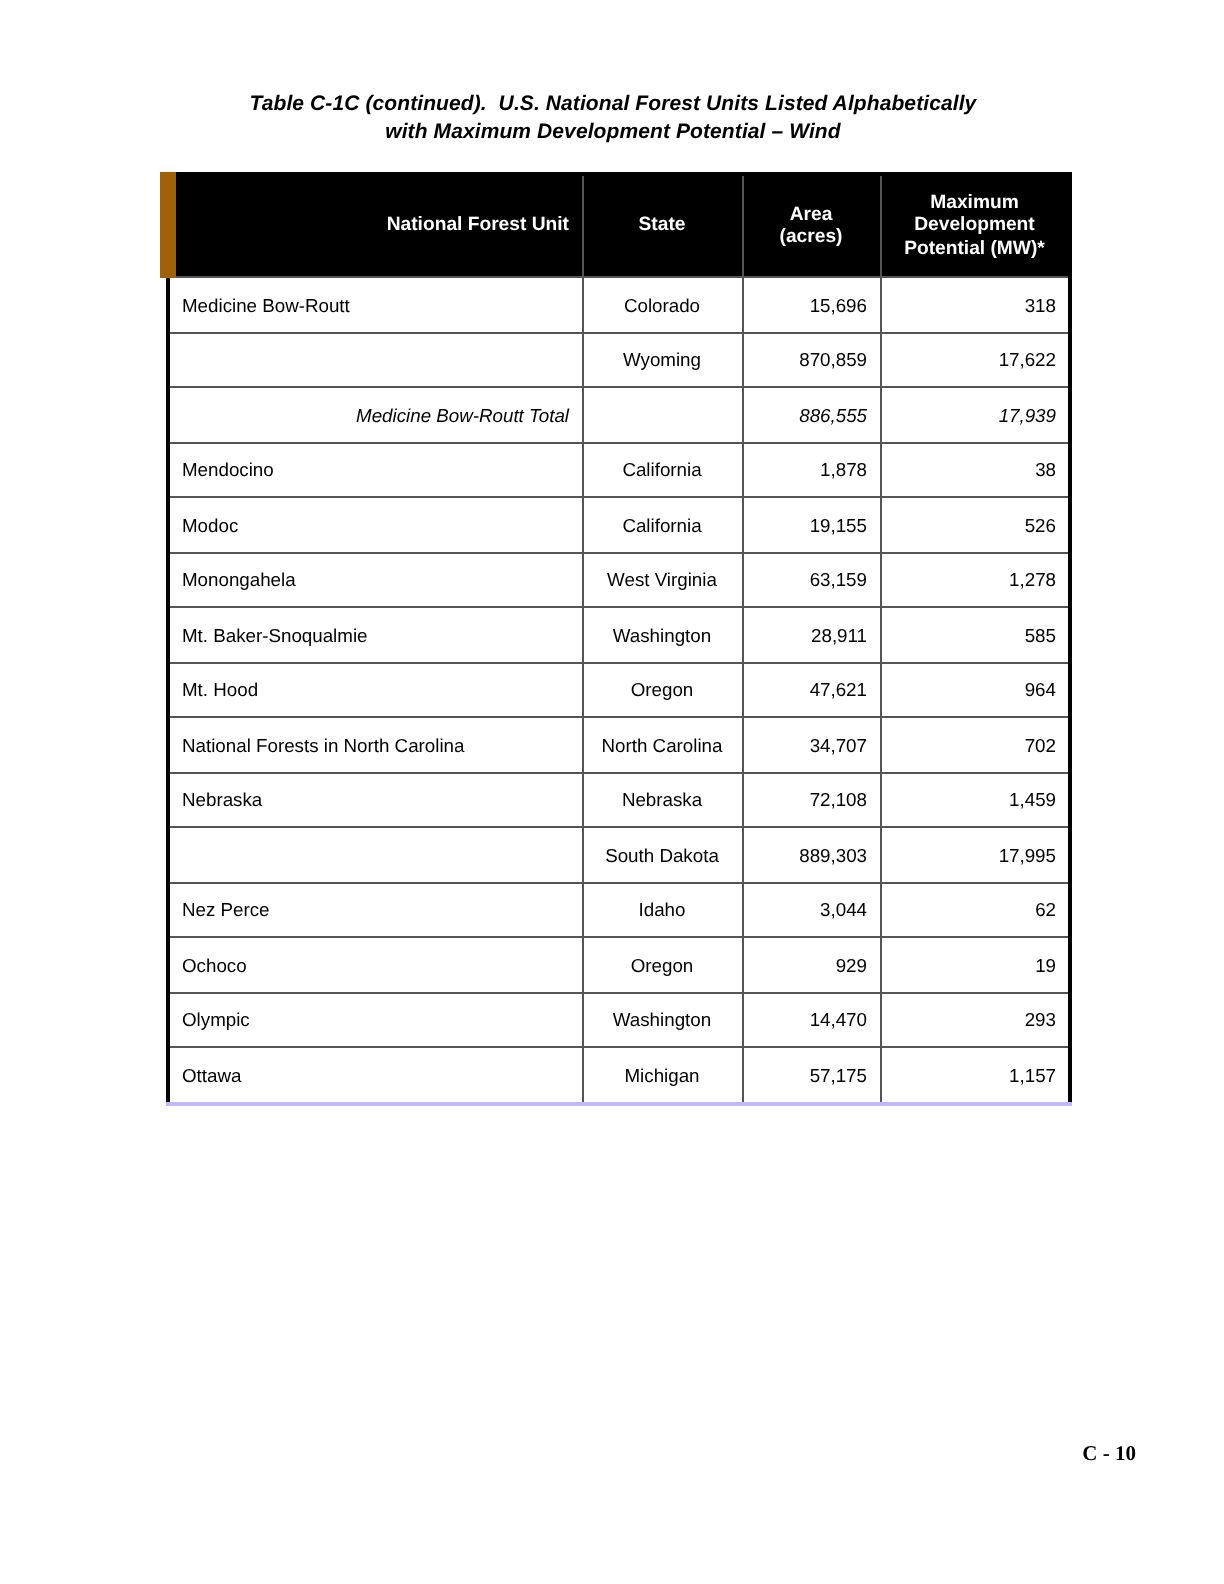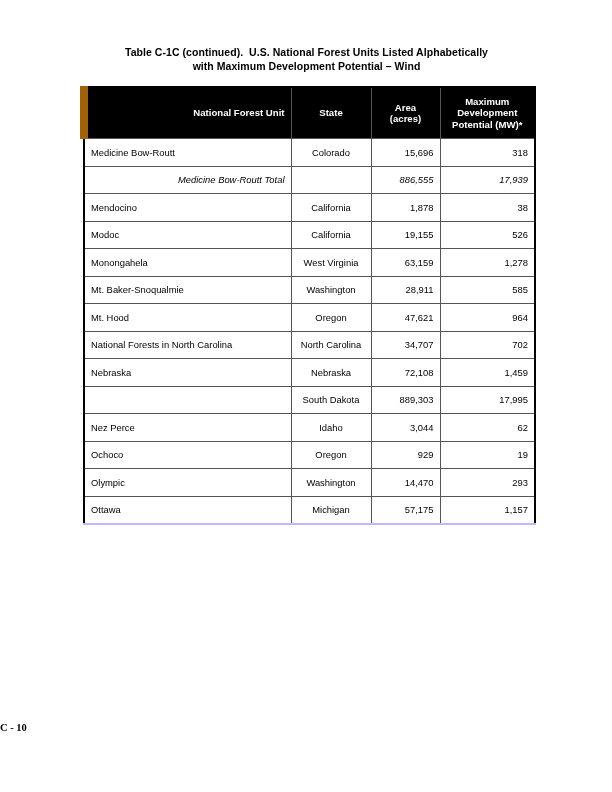--- a/index.html
+++ b/index.html
@@ -20,20 +20,21 @@
   #title-block {
     position: absolute;
     left: 80px;
     top: 45px;
     width: 453px;
     text-align: center;
     font-weight: bold;
     font-size: 10.5px;
     line-height: 14px;
     letter-spacing: 0.05px;
+    font-style: italic;
   }
   #title-block .title-line {
     display: block;
     white-space: pre;
   }
 
   
   #forest-table {
     position: absolute;
     left: 80px;
@@ -113,21 +114,21 @@
   tr.total-row td.cell-unit {
     text-align: right;
   }
 
   
   #page-footer {
     position: absolute;
     left: 0;
     top: 722px;
     width: 568px;
-    text-align: left;
+    text-align: right;
     font-family: "Liberation Serif", serif;
     font-weight: bold;
     font-size: 10.5px;
   }
 </style>
 </head>
 <body>
 
 <div id="title-block">
   <span class="title-line">Table C-1C (continued).  U.S. National Forest Units Listed Alphabetically</span>
@@ -160,20 +161,26 @@
       </th>
     </tr>
   </thead>
   <tbody id="table-body">
       <tr>
         <td class="cell-unit">Medicine Bow-Routt</td>
         <td class="cell-state">Colorado</td>
         <td class="cell-area">15,696</td>
         <td class="cell-mw">318</td>
       </tr>
+      <tr>
+        <td class="cell-unit"></td>
+        <td class="cell-state">Wyoming</td>
+        <td class="cell-area">870,859</td>
+        <td class="cell-mw">17,622</td>
+      </tr>
       <tr class="total-row">
         <td class="cell-unit">Medicine Bow-Routt Total</td>
         <td class="cell-state"></td>
         <td class="cell-area">886,555</td>
         <td class="cell-mw">17,939</td>
       </tr>
       <tr>
         <td class="cell-unit">Mendocino</td>
         <td class="cell-state">California</td>
         <td class="cell-area">1,878</td>

